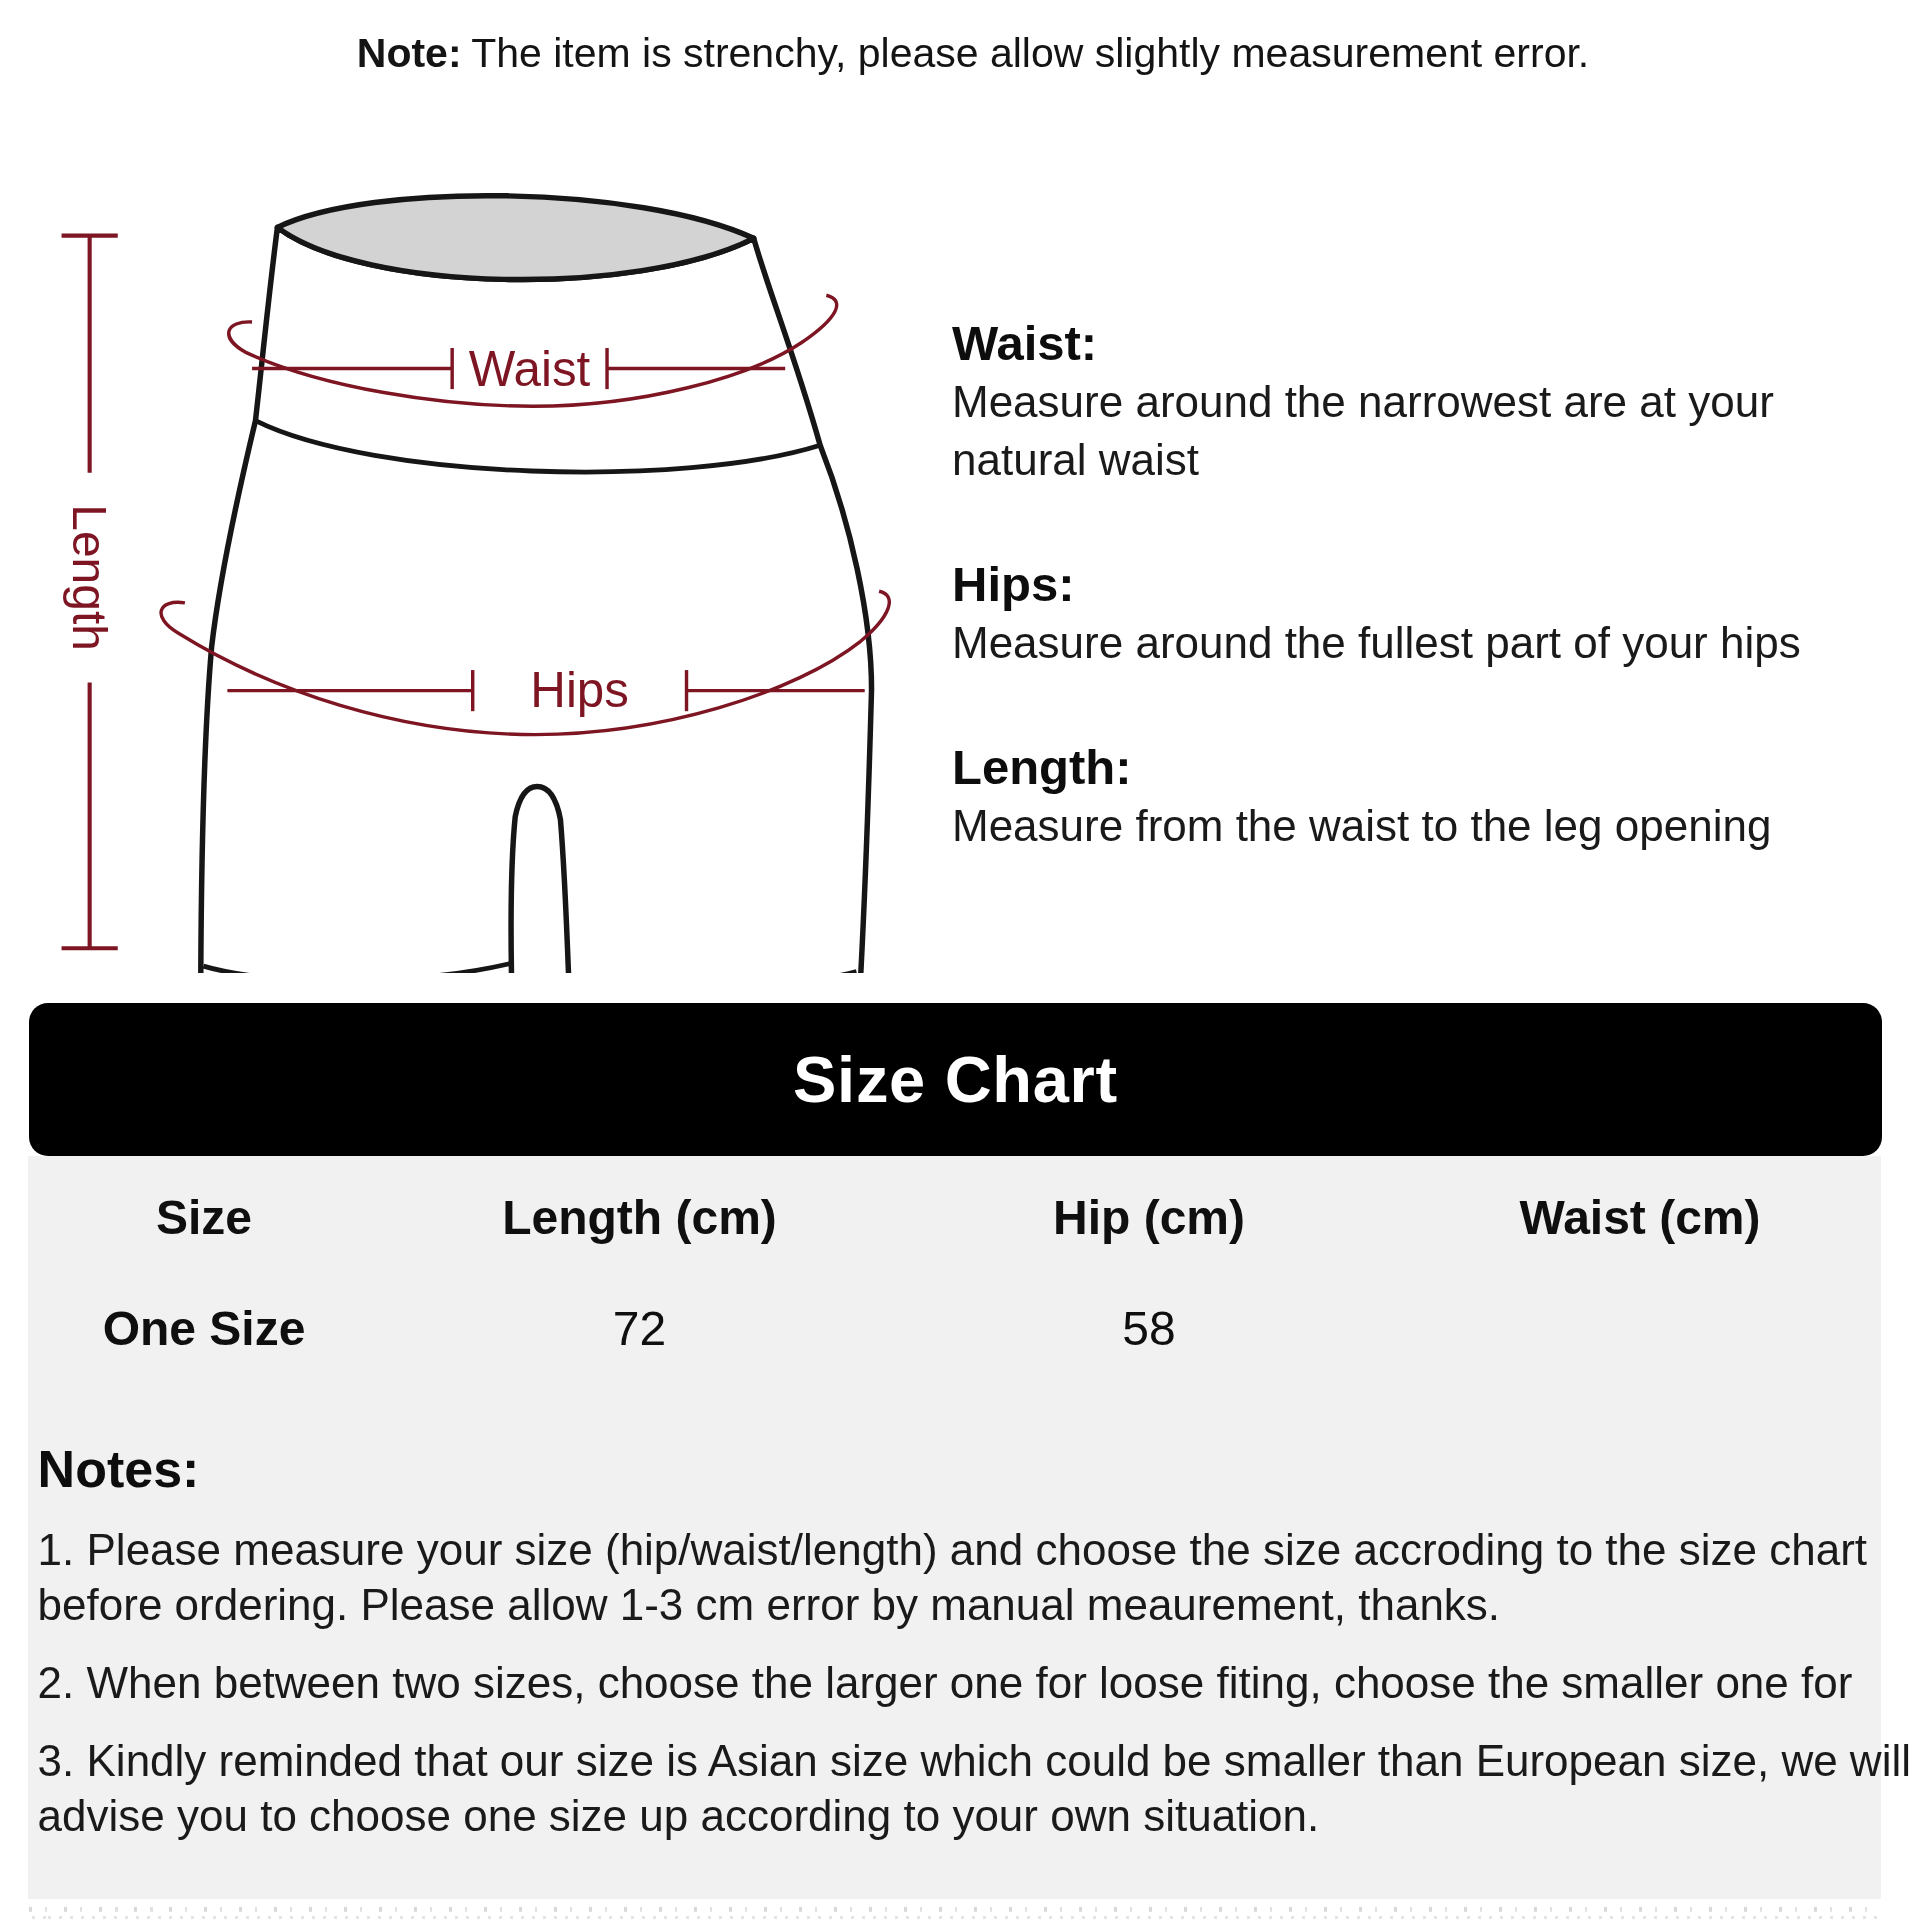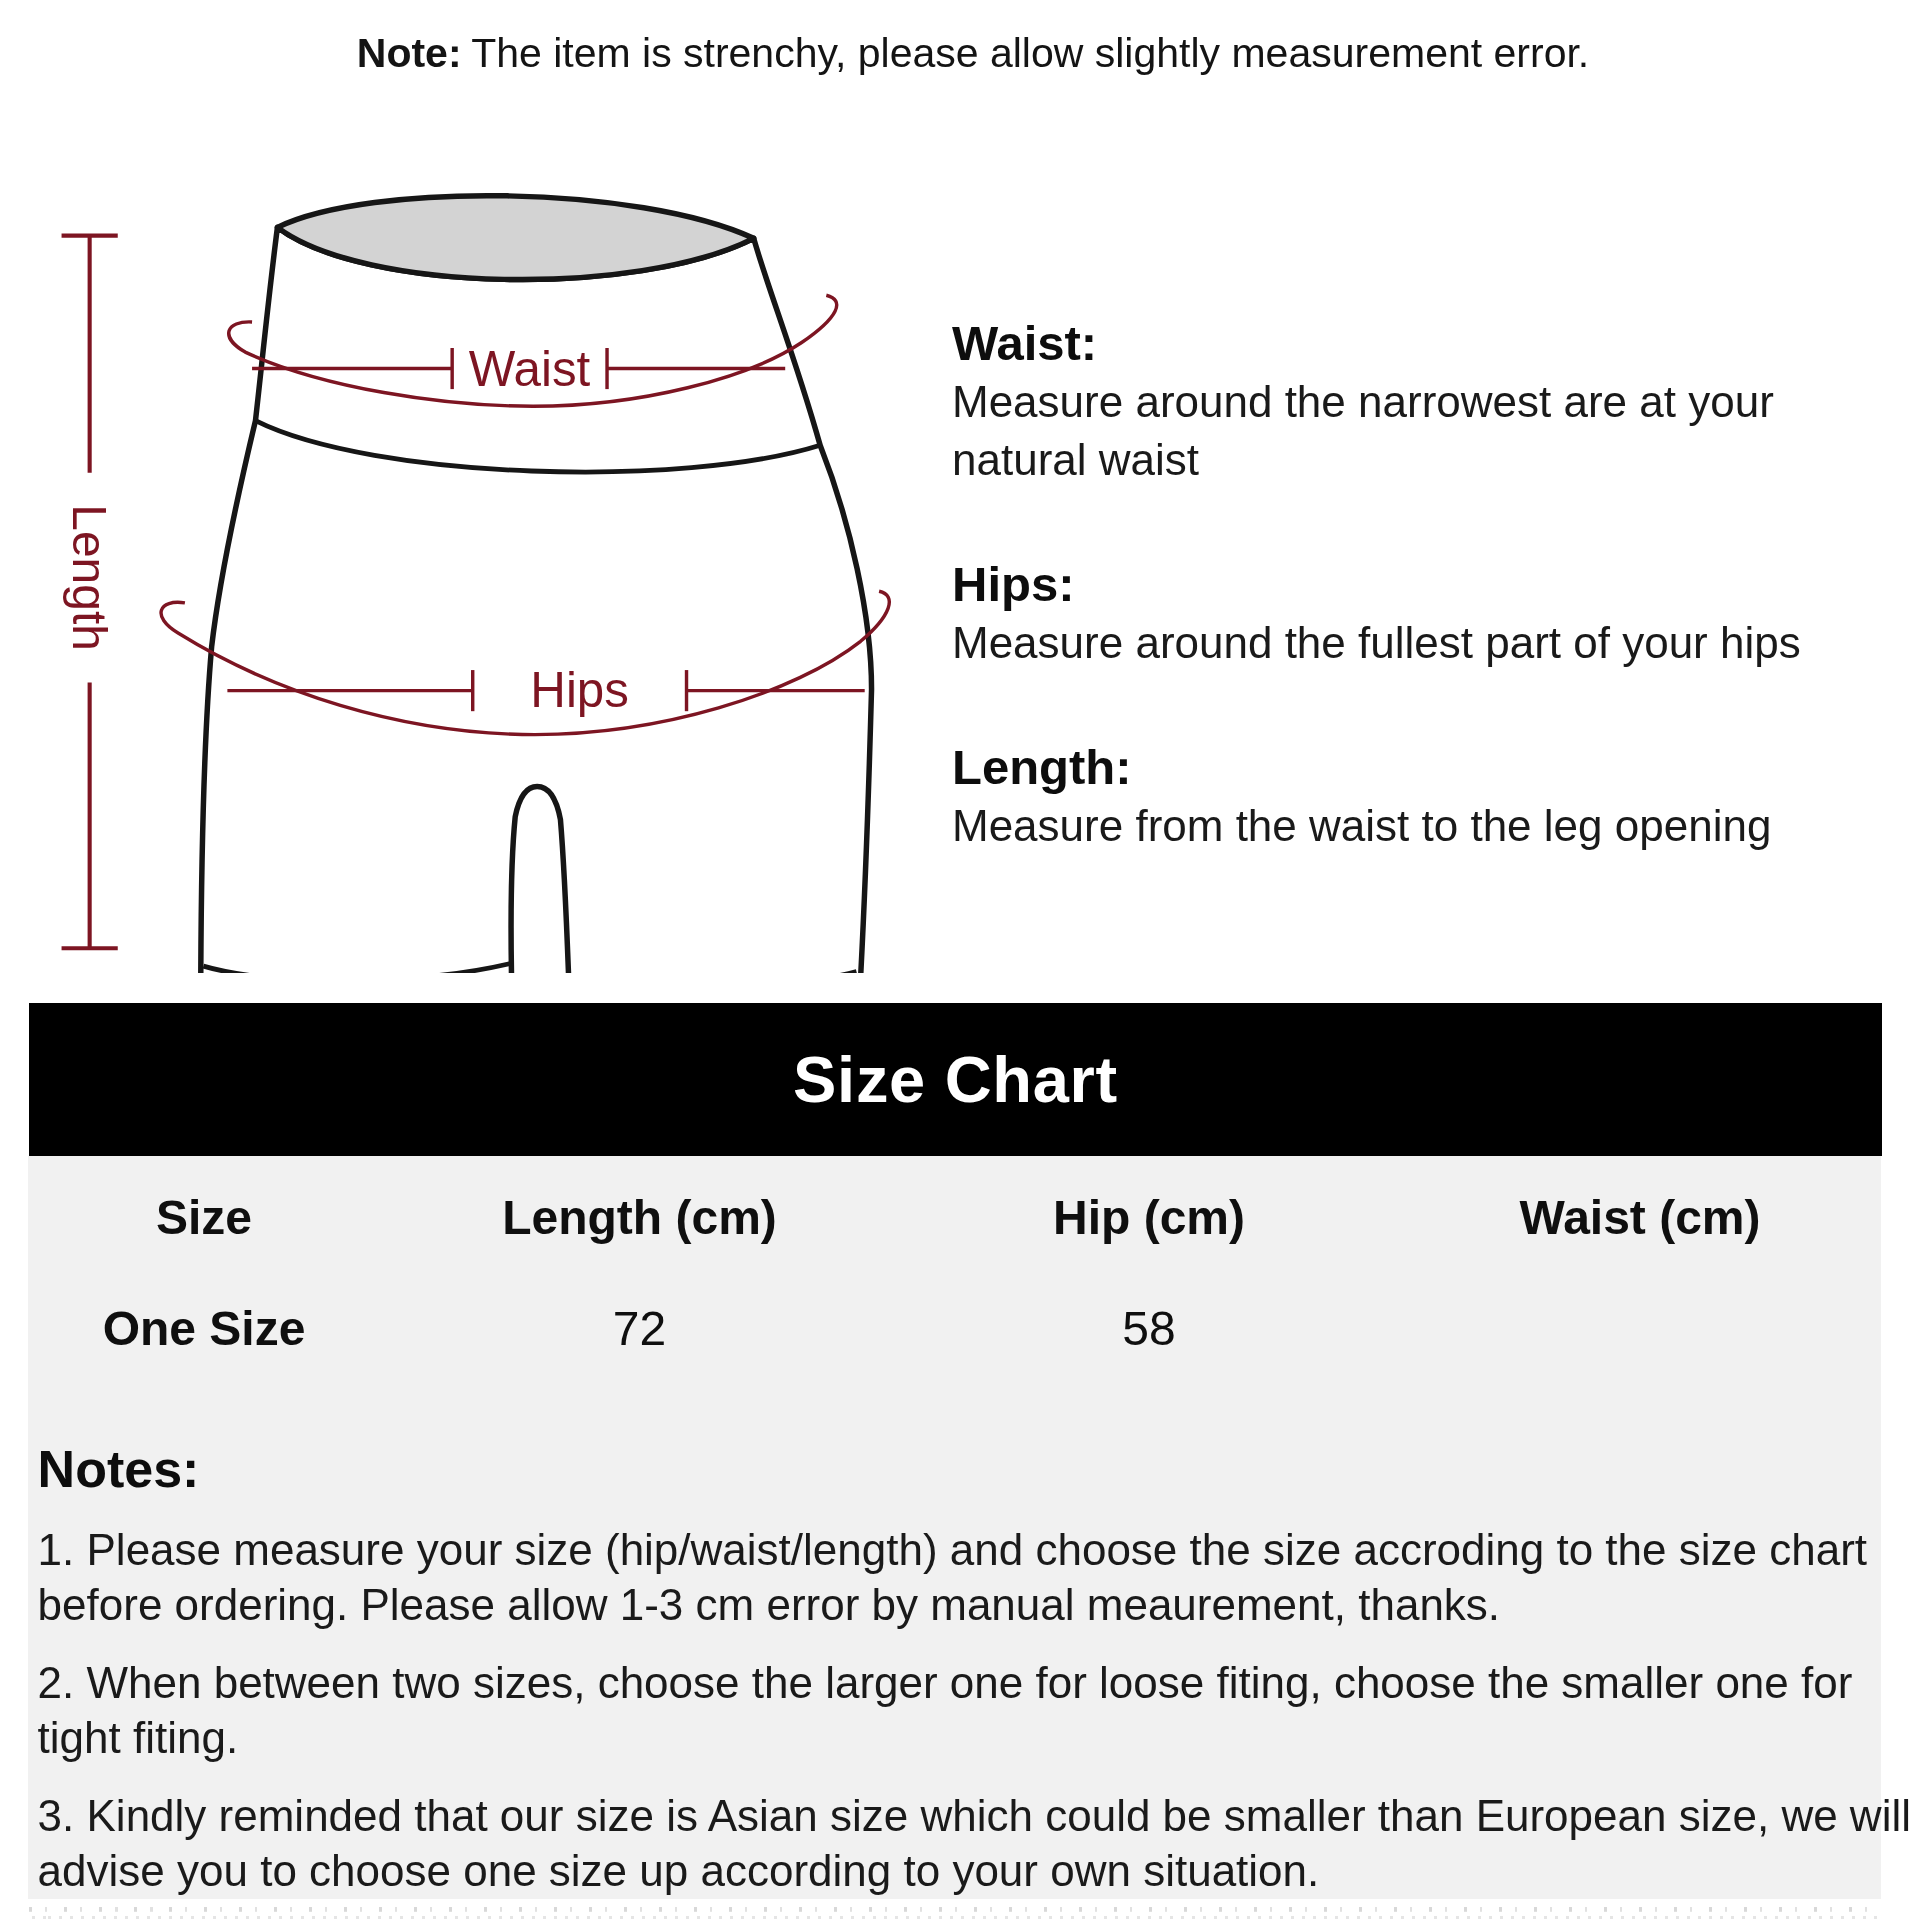--- a/index.html
+++ b/index.html
@@ -18,21 +18,21 @@
   .diagram text{font-family:"Liberation Sans",sans-serif;}
 
   
   .measure-info{top:314px;left:952px;width:945px;}
   .mi-block{margin-bottom:66px;}
   .mi-title{font-size:49px;font-weight:bold;line-height:59px;color:#0d0d0d;}
   .mi-line{font-size:44px;line-height:58px;color:#1a1a1a;white-space:nowrap;}
 
   
   .size-chart-bar{top:1003px;left:29px;width:1853px;height:153px;background:#000000;
-                  display:flex;align-items:center;justify-content:center;}
+                  display:flex;align-items:center;justify-content:center;border-radius:19px;}
   .size-chart-bar span{color:#ffffff;font-size:65px;font-weight:bold;letter-spacing:0.7px;}
 
   
   .panel{top:1156px;left:28px;width:1853px;height:743px;background:#f1f1f1;}
   .tbl{display:grid;grid-template-columns:19% 28% 27% 26%;width:100%;}
   .tbl-header{margin-top:33px;}
   .tbl-header .cell{font-weight:bold;font-size:48px;}
   .tbl-row{margin-top:53px;}
   .tbl-row .cell{font-size:48px;}
   .tbl-row .cell.size-name{font-weight:bold;}
@@ -143,21 +143,20 @@
   </div>
 
   <div class="notes-title">Notes:</div>
 
   <div class="note-item">
     <div class="note-line">1. Please measure your size (hip/waist/length) and choose the size accroding to the size chart</div>
     <div class="note-line">before ordering. Please allow 1-3 cm error by manual meaurement, thanks.</div>
   </div>
   <div class="note-item">
     <div class="note-line">2. When between two sizes, choose the larger one for loose fiting, choose the smaller one for</div>
-    <div class="note-line">tight fiting.</div>
   </div>
   <div class="note-item">
     <div class="note-line">3. Kindly reminded that our size is Asian size which could be smaller than European size, we will</div>
     <div class="note-line">advise you to choose one size up according to your own situation.</div>
   </div>
 </div>
 
 <div class="abs crop-artifact"></div>
 
 

